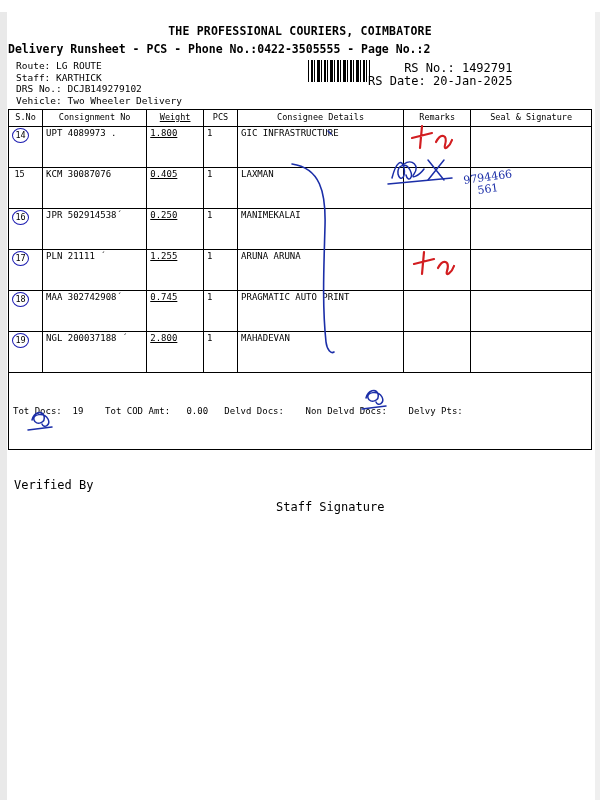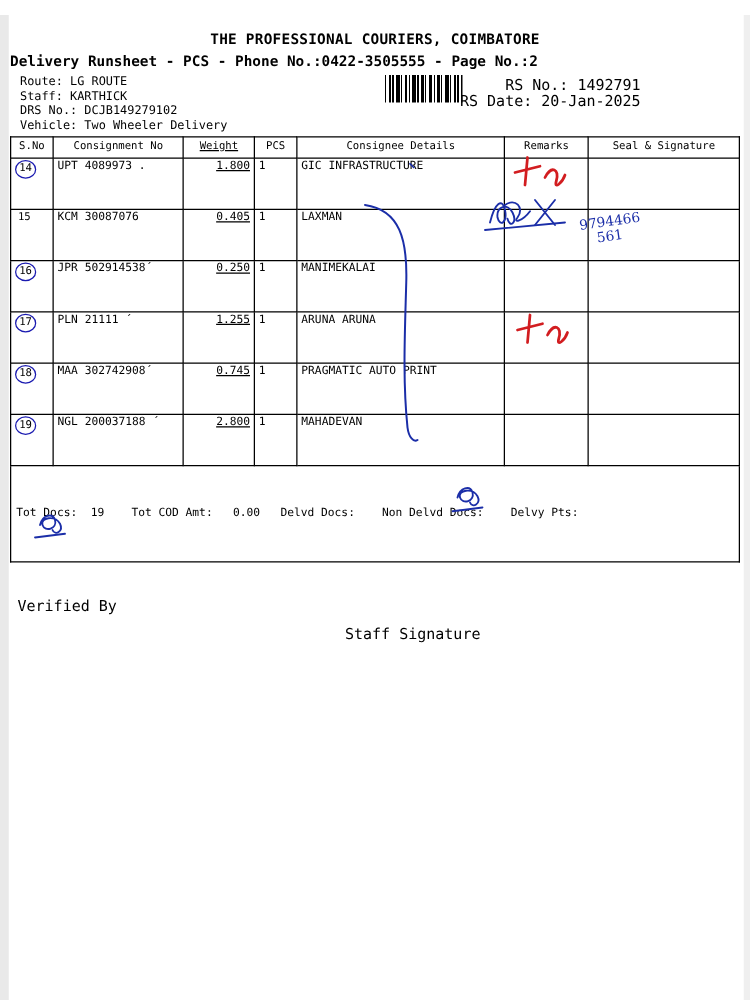--- a/index.html
+++ b/index.html
@@ -109,21 +109,21 @@
     height: 13px;
     padding-top: 2px;
   }
   .col-sno { width: 26px; }
   .col-cn { width: 94px; }
   .col-wt { width: 48px; text-align: right; text-decoration: underline; }
   .col-pcs { width: 26px; text-align: center; }
   .col-cons { width: 154px; }
   .col-rem { width: 58px; }
   .col-seal { width: 110px; }
-  td.col-wt { text-align: right; }
+  td.col-wt { text-align: left; }
   td.col-pcs { text-align: left; }
   tr.datarow td {
     height: 38px;
   }
   .sno-circle {
     display: inline-block;
     border: 1px solid #1a1ab0;
     border-radius: 50%;
     width: 15px;
     height: 13px;

